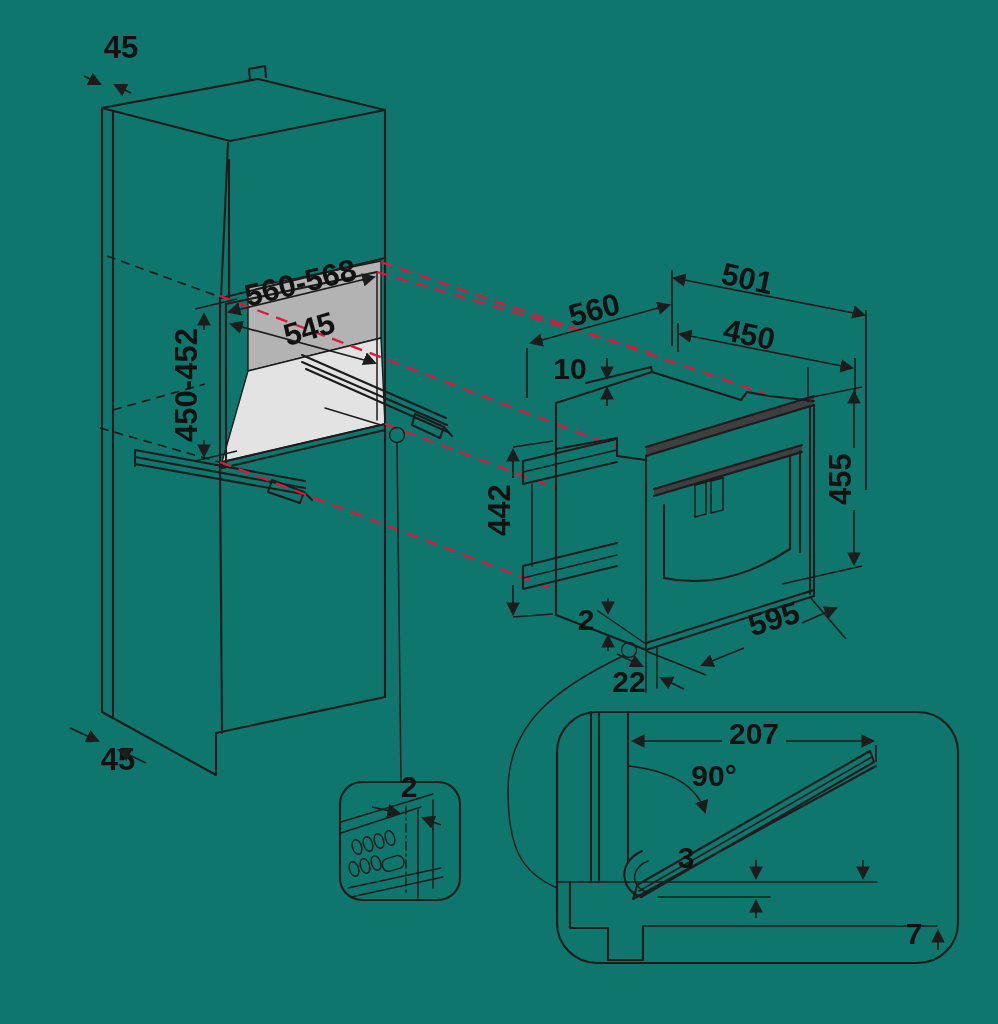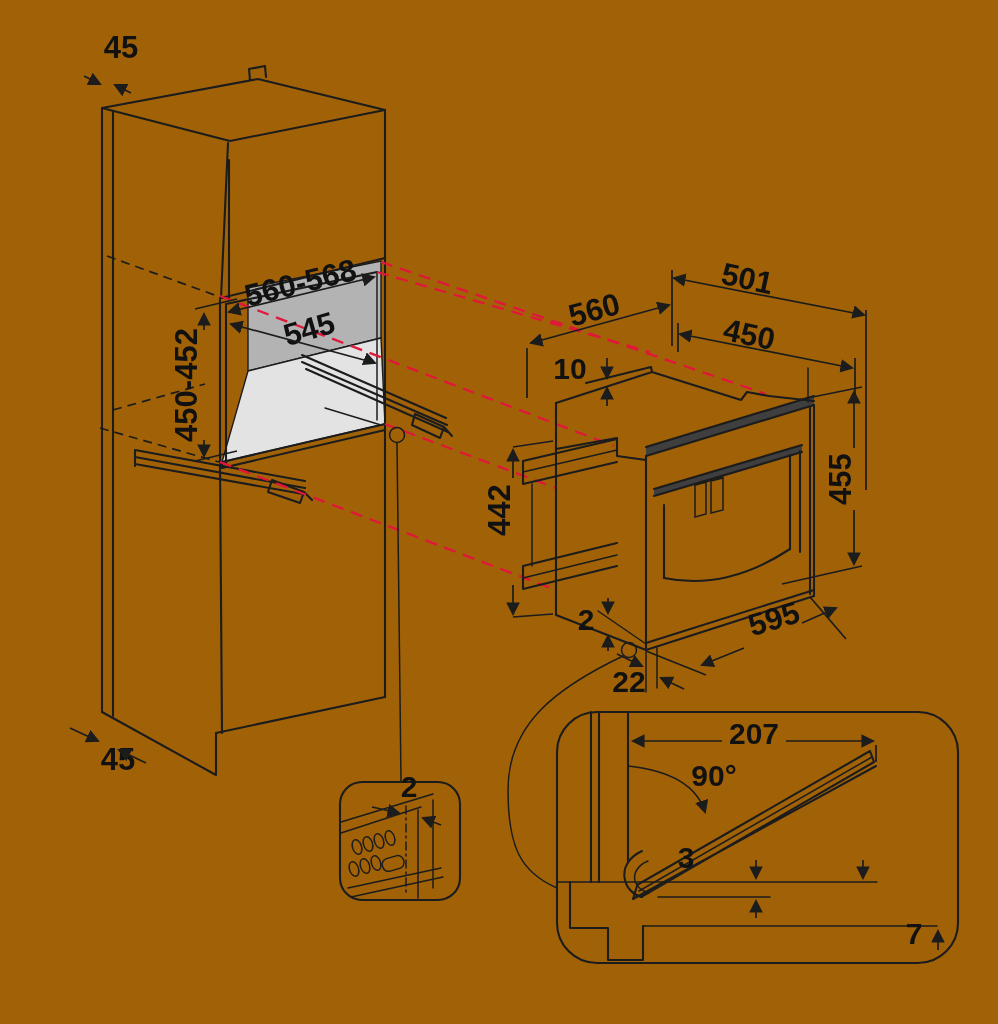--- a/index.html
+++ b/index.html
@@ -1,16 +1,16 @@
 <!DOCTYPE html>
 <html><head>
 <meta charset="utf-8">
 <style>
   html,body{margin:0;padding:0;background:#ffffff;}
-  #stage{position:relative;width:998px;height:1024px;background:#a16207;overflow:hidden;
+  #stage{position:relative;width:998px;height:1024px;background:#0f766e;overflow:hidden;
          font-family:"Liberation Sans", sans-serif;}
   svg{position:absolute;left:0;top:0;}
   .ln  {stroke:#1c1c1c;stroke-width:2.1;fill:none;stroke-linecap:round;stroke-linejoin:round;}
   .lnt {stroke:#1c1c1c;stroke-width:1.5;fill:none;stroke-linecap:round;}
   .hid {stroke:#1c1c1c;stroke-width:1.7;fill:none;stroke-dasharray:9 6;}
   .dim {stroke:#1c1c1c;stroke-width:1.7;fill:none;}
   .red {stroke:#e2163a;stroke-width:2.3;fill:none;stroke-dasharray:12 8;}
   .lbl {font-family:"Liberation Sans", sans-serif;font-weight:bold;fill:#111;
         text-anchor:middle;}
   .s31{font-size:31px;} .s30{font-size:30px;}

